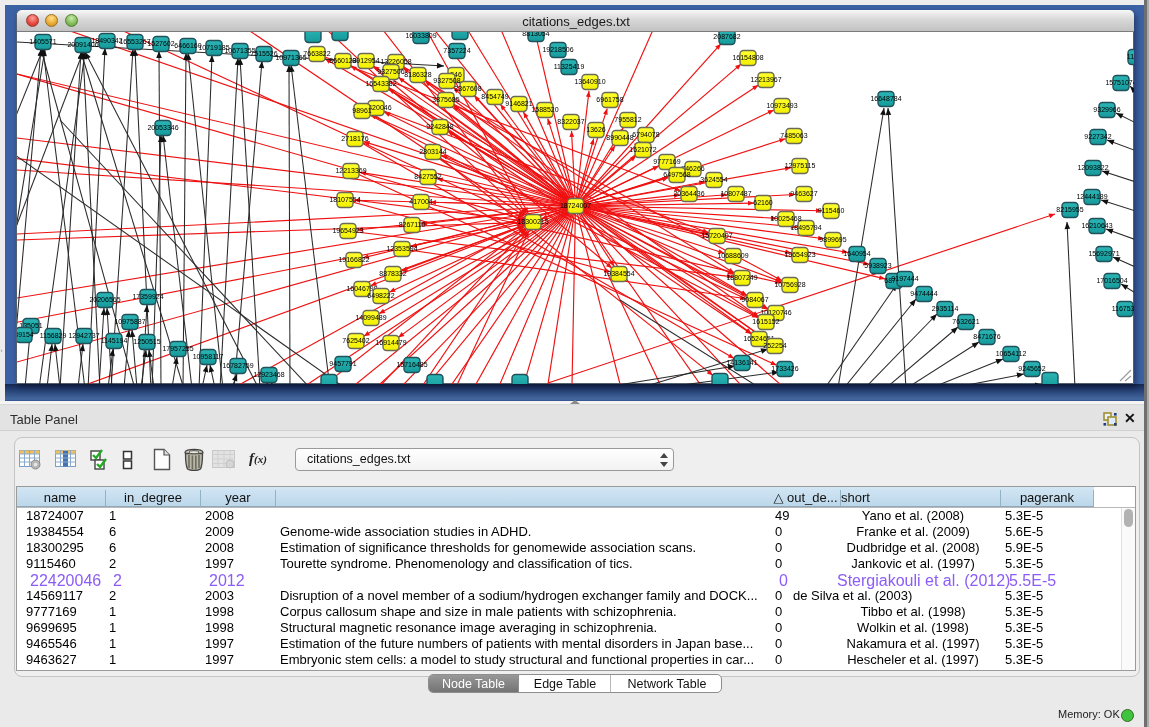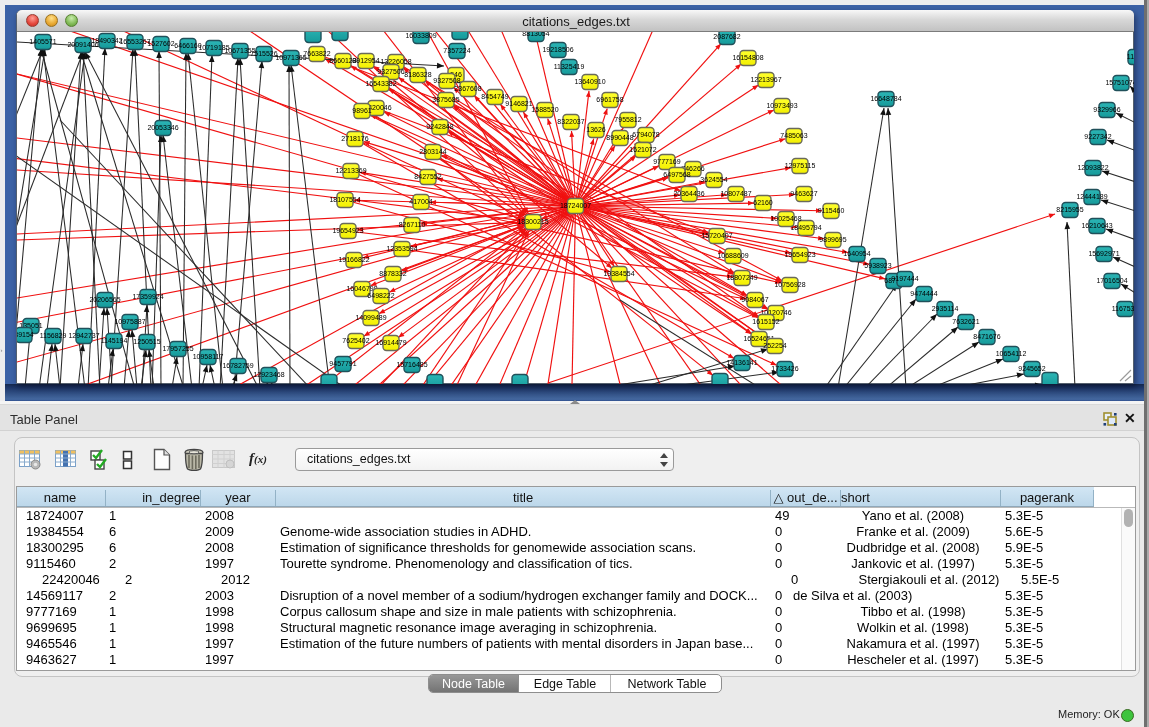--- a/index.html
+++ b/index.html
@@ -1101,23 +1101,22 @@
 <div class="abs" style="left:659px;top:452px;width:10px;height:16px">
 <svg width="10" height="16">
 <path d="M5 1 L9 6 H1 Z" fill="#444"></path>
       <path d="M5 15 L1 10 H9 Z" fill="#444"></path>
 </svg></div>
 
 <div class="abs" style="left:16px;top:486px;width:1120px;height:185px;background:#fff;border:1px solid #9a9a9a;overflow:hidden">
 <div class="abs" style="left:0;top:0;width:1120px;height:20.5px;border-bottom:1px solid #b9b9b9"></div>
 <div class="abs" style="left:0;top:0;width:1077px;height:20px;background:linear-gradient(#d2e6f4,#bcd7ea);border-bottom:1px solid #8fa8ba"></div>
 <div class="abs" style="left:-2px;top:2.5px;width:91px;height:16px;font-size:13px;color:#111;text-align:center;border-right:1px solid #93b2c6">name</div>
-<div class="abs" style="left:89px;top:2.5px;width:95px;height:16px;font-size:13px;color:#111;text-align:right;border-right:1px solid #93b2c6">in_degree</div>
+<div class="abs" style="left:89px;top:2.5px;width:95px;height:16px;font-size:13px;color:#111;text-align:center;border-right:1px solid #93b2c6">in_degree</div>
 <div class="abs" style="left:184px;top:2.5px;width:75px;height:16px;font-size:13px;color:#111;text-align:center;border-right:1px solid #93b2c6">year</div>
-<div class="abs" style="left:259px;top:2.5px;width:495px;height:16px;font-size:13px;color:#111;text-align:center;border-right:1px solid #93b2c6">title</div>
 <div class="abs" style="left:754px;top:2.5px;width:70px;height:16px;font-size:13px;color:#111;text-align:center;border-right:1px solid #93b2c6">△ out_de...</div>
 <div class="abs" style="left:824px;top:2.5px;width:160px;height:16px;font-size:13px;color:#111;border-right:1px solid #93b2c6">short</div>
 <div class="abs" style="left:984px;top:2.5px;width:93px;height:16px;font-size:13px;color:#111;text-align:center;border-right:1px solid #93b2c6">pagerank</div>
 <div class="abs" style="left:0;top:21px;width:1105px;height:16px;font-size:13px;color:#000;white-space:nowrap">
 <span class="abs" style="left:9px">18724007</span>
 <span class="abs" style="left:92px">1</span>
 <span class="abs" style="left:188px">2008</span>
 <span class="abs" style="left:758px">49</span>
 <span class="abs" style="left:816px;width:160px;text-align:center">Yano et al. (2008)</span>
 <span class="abs" style="left:988px">5.3E-5</span>
@@ -1142,21 +1141,21 @@
 </div>
 <div class="abs" style="left:0;top:69px;width:1105px;height:16px;font-size:13px;color:#000;white-space:nowrap">
 <span class="abs" style="left:9px">9115460</span>
 <span class="abs" style="left:92px">2</span>
 <span class="abs" style="left:188px">1997</span>
 <span class="abs" style="left:263px;width:490px;overflow:hidden">Tourette syndrome. Phenomenology and classification of tics.</span>
 <span class="abs" style="left:758px">0</span>
 <span class="abs" style="left:816px;width:160px;text-align:center">Jankovic et al. (1997)</span>
 <span class="abs" style="left:988px">5.3E-5</span>
 </div>
-<div class="abs" style="left:16px;top:85px;width:1105px;height:16px;font-size:13px;color:#000000;white-space:nowrap">
+<div class="abs" style="left:4px;top:85px;width:1105px;height:16px;font-size:16px;color:#8b5cf6;white-space:nowrap">
 <span class="abs" style="left:9px">22420046</span>
 <span class="abs" style="left:92px">2</span>
 <span class="abs" style="left:188px">2012</span>
 <span class="abs" style="left:758px">0</span>
 <span class="abs" style="left:816px;width:160px;text-align:center">Stergiakouli et al. (2012)</span>
 <span class="abs" style="left:988px">5.5E-5</span>
 </div>
 <div class="abs" style="left:0;top:101px;width:1105px;height:16px;font-size:13px;color:#000;white-space:nowrap">
 <span class="abs" style="left:9px">14569117</span>
 <span class="abs" style="left:92px">2</span>
@@ -1190,20 +1189,21 @@
 <span class="abs" style="left:188px">1997</span>
 <span class="abs" style="left:263px;width:490px;overflow:hidden">Estimation of the future numbers of patients with mental disorders in Japan base...</span>
 <span class="abs" style="left:758px">0</span>
 <span class="abs" style="left:816px;width:160px;text-align:center">Nakamura et al. (1997)</span>
 <span class="abs" style="left:988px">5.3E-5</span>
 </div>
 <div class="abs" style="left:0;top:165px;width:1105px;height:16px;font-size:13px;color:#000;white-space:nowrap">
 <span class="abs" style="left:9px">9463627</span>
 <span class="abs" style="left:92px">1</span>
 <span class="abs" style="left:188px">1997</span>
+<span class="abs" style="left:263px;width:490px;overflow:hidden">Embryonic stem cells: a model to study structural and functional properties in car...</span>
 <span class="abs" style="left:758px">0</span>
 <span class="abs" style="left:816px;width:160px;text-align:center">Hescheler et al. (1997)</span>
 <span class="abs" style="left:988px">5.3E-5</span>
 </div>
 <div class="abs" style="left:1104px;top:21px;width:15px;height:164px;background:#fafafa;border-left:1px solid #e0e0e0"></div>
 <div class="abs" style="left:1107px;top:22px;width:9px;height:18px;background:#b2b2b2;border-radius:5px"></div>
 </div>
 
 <div class="abs" style="left:428px;top:674px;width:294px;height:19px;background:#fff;border:1px solid #8e8e8e;border-radius:5px;overflow:hidden">
 <div class="abs" style="left:0;top:0;width:90px;height:19px;background:linear-gradient(#989898,#6f6f6f);border-right:1px solid #8e8e8e;color:#fff;font-size:12.5px;text-align:center;line-height:18px">Node Table</div>

